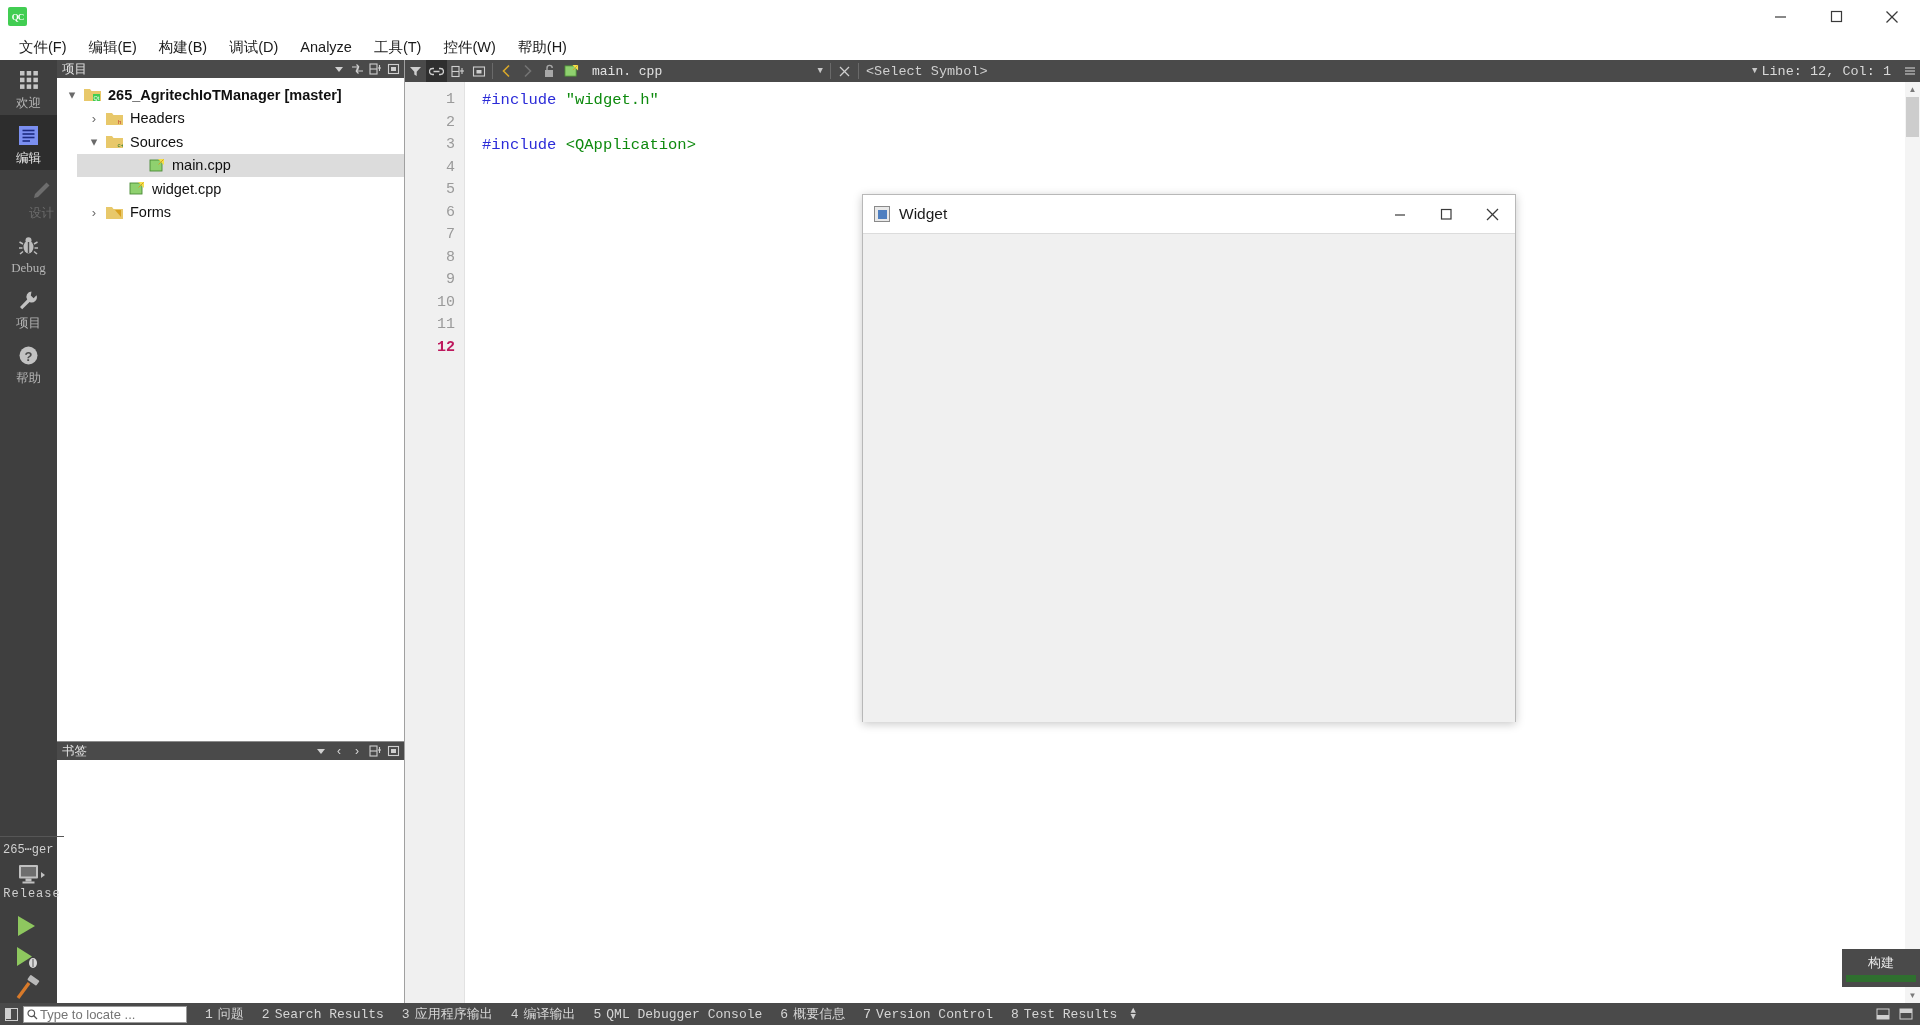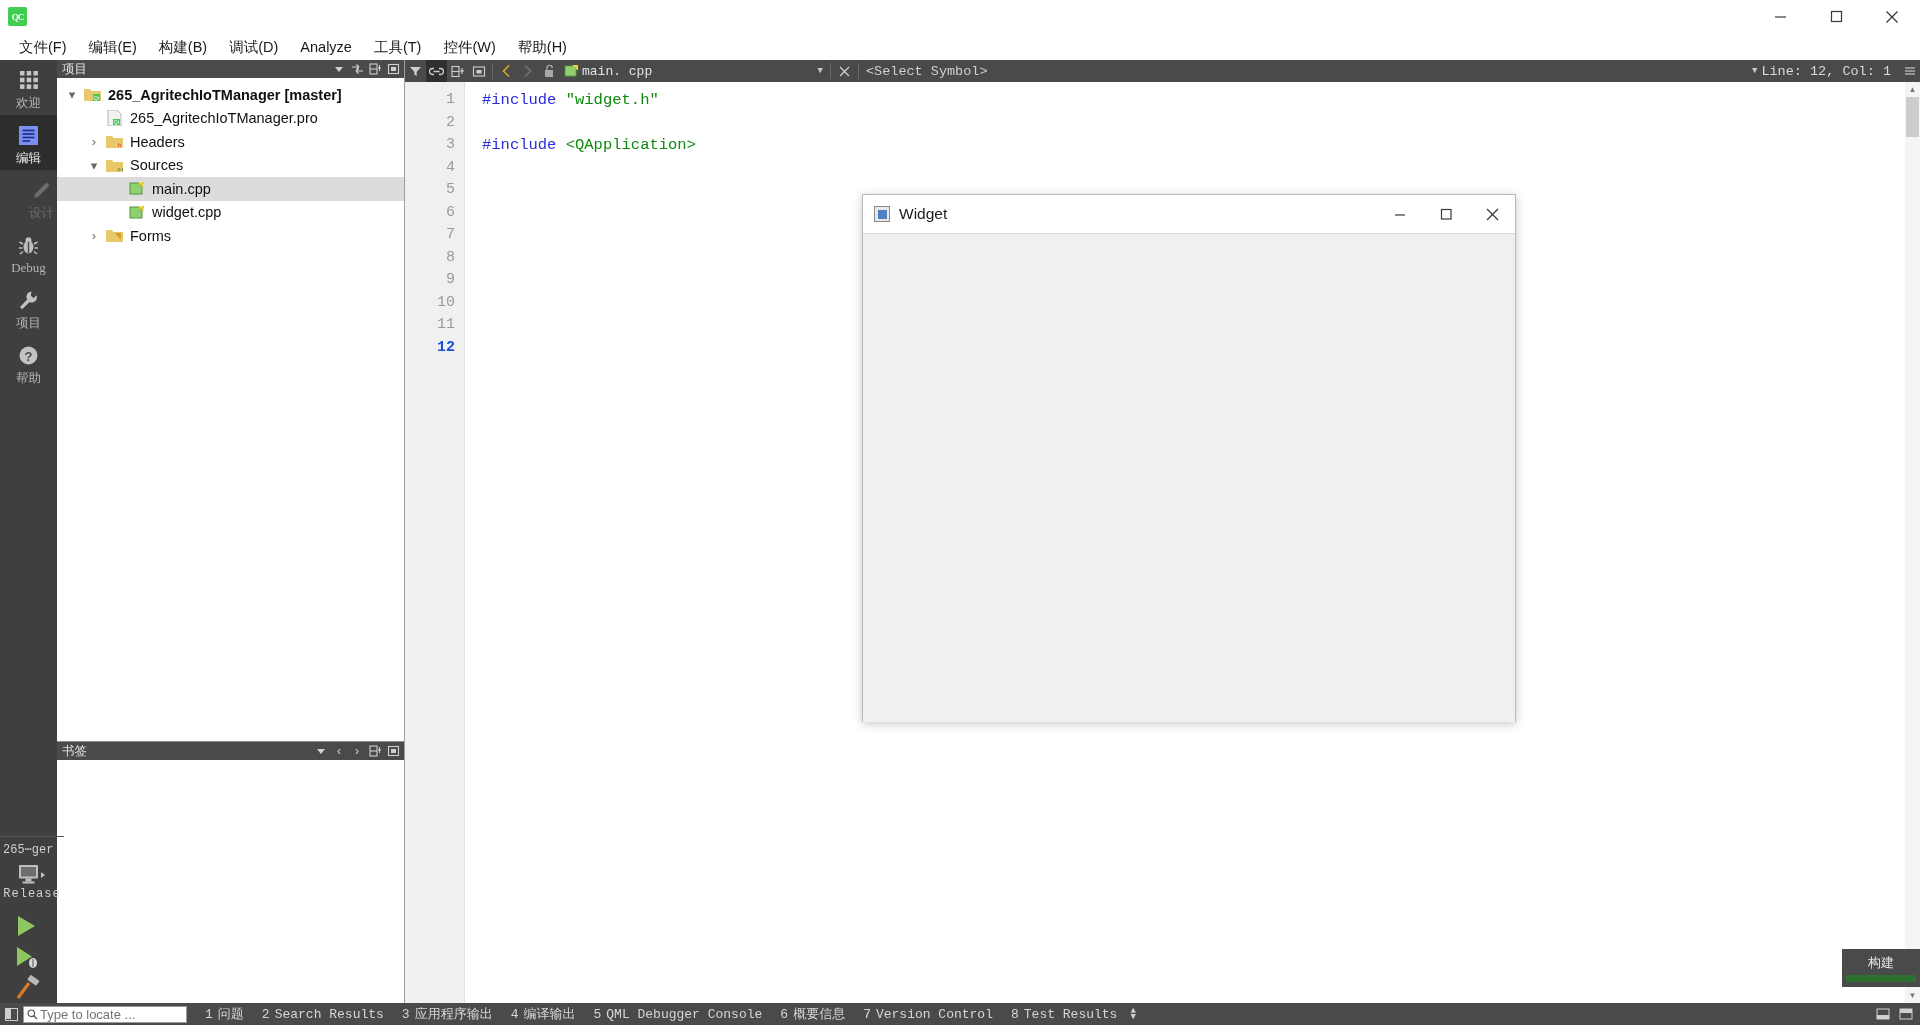--- a/index.html
+++ b/index.html
@@ -64,55 +64,55 @@
      border-right:1px solid #a0a0a0; background:#ffffff;}
   .pane-header { height:18px; background:#4a4a4a; display:flex; align-items:center;
      color:#e0e0e0; font-size:12.5px; padding-left:5px; }
   .pane-header .ph-title { flex:0 0 auto; font-family:"Liberation Sans",sans-serif;}
   .ph-tools { margin-left:auto; display:flex; align-items:center; gap:2px; padding-right:3px;}
   .ph-ico { width:16px; height:15px; display:flex; align-items:center; justify-content:center;
      color:#d8d8d8; }
   #tree { flex:1; background:#fff; padding-top:5px; overflow:hidden; }
   .trow { height:23.5px; display:flex; align-items:center; font-size:14.5px;
      color:#101010; padding-left:4px; white-space:nowrap; }
-  .trow.sel { background:#dcdcdc; }
+  .trow.sel { background:#dcdcdc;margin-left:20px; }
   .tw { width:22px; display:flex; align-items:center; justify-content:center; flex:none; }
   .chev { color:#6a6a6a; font-size:13px; }
   .ticon { width:19px; height:17px; margin-right:6px; flex:none; display:flex;
      align-items:center; justify-content:center;}
   .tlabel.bold { font-weight:bold; }
   #bookmarks-pane { height:262px; display:flex; flex-direction:column;
      border-top:1px solid #8c8c8c;}
   #bookmarks-body { flex:1; background:#fff; }
 
   
   #editorarea { flex:1; display:flex; flex-direction:column; position:relative;
      background:#fff; min-width:0; }
   #ed-toolbar { height:22px; background:#4a4a4a; display:flex; align-items:center;
      color:#dcdcdc; font-size:12.5px; font-family:"Liberation Mono",monospace; }
   .tb-ico { width:21px; height:22px; display:flex; align-items:center; justify-content:center;
      color:#cfcfcf;}
   .tb-sep { width:1px; height:16px; background:#6a6a6a; margin:0 3px; }
-  #ed-filename { display:flex; align-items:center; gap:3px; padding:0 5px; }
+  #ed-filename { display:flex; align-items:center; gap:13px; padding:0 5px; }
   #ed-fname-text { font-family:"Liberation Mono",monospace; font-size:13px; color:#e2e2e2;}
   #ed-file-combo { flex:0 0 268px; display:flex; align-items:center; }
   .combo-arrow { margin-left:auto; color:#c8c8c8; font-size:9px; padding-right:4px;}
   #sym-combo { flex:1 1 auto; display:flex; align-items:center; min-width:0;}
   #sym-text { font-family:"Liberation Mono",monospace; font-size:13.5px; color:#cfcfcf;
      padding-left:4px;}
   #linecol { font-family:"Liberation Mono",monospace; font-size:13.5px; color:#d8d8d8;
      padding-right:8px; white-space:nowrap;}
 
   #code { flex:1; display:flex; position:relative; overflow:hidden; background:#fff;}
   #gutter { width:60px; flex:none; background:#f0f0f0; padding-top:7px;
      border-right:1px solid #e2e2e2;}
   .lnum { height:22.5px; text-align:right; padding-right:9px;
      font-family:"Liberation Mono",monospace; font-size:15px; color:#9a9a9a;
      line-height:22.5px;}
-  .lnum.cur { color:#1d4ed8; font-weight:bold; }
+  .lnum.cur { color:#be185d; font-weight:bold; }
   #codetext { flex:1; padding-top:7px; padding-left:17px; }
   .cline { height:22.5px; line-height:22.5px; font-family:"Liberation Mono",monospace;
      font-size:15.5px; white-space:pre; }
   .kw-pre { color:#2b2bd8; }
   .str { color:#0e8a0e; }
   .inc-angle { color:#0e8a0e; }
 
   #scroll-v { position:absolute; right:0; top:0; width:15px; bottom:0; background:#f4f4f4;}
   #scroll-thumb { position:absolute; top:0; left:1px; width:13px; height:40px; background:#cdcdcd;}
   .sb-arrow { position:absolute; left:0; width:15px; height:15px; display:flex;
@@ -363,31 +363,20 @@
         <div class="ticon">
           <svg width="17" height="15" viewBox="0 0 17 15">
               <path d="M0 2 h6 l1.5 2 H17 v10 H0 Z" fill="#e8c86a"></path>
               <rect x="9" y="7" width="7" height="7" fill="#41cd52"></rect>
               <text x="12.5" y="13" font-size="5.5" text-anchor="middle" fill="#fff" font-family="Liberation Sans, sans-serif">Qt</text>
             </svg>
         </div>
         <div class="tlabel bold">265_AgritechIoTManager [master]</div>
       </div>
 
-      <div class="trow" style="padding-left:26px;">
-        <div class="tw"></div>
-        <div class="ticon">
-          <svg width="15" height="16" viewBox="0 0 15 16">
-              <path d="M1 0 h9 l4 4 v12 H1 Z" fill="#f1f1f1" stroke="#b0b0b0" stroke-width="0.9"></path>
-              <rect x="6" y="9" width="7" height="6" fill="#41cd52"></rect>
-              <text x="9.5" y="14" font-size="5" text-anchor="middle" fill="#fff" font-family="Liberation Sans, sans-serif">Qt</text>
-            </svg>
-        </div>
-        <div class="tlabel">265_AgritechIoTManager.pro</div>
-      </div>
 
       <div class="trow" style="padding-left:26px;">
         <div class="tw">
             <span class="chev">›</span>
           </div>
         <div class="ticon">
           <svg width="17" height="15" viewBox="0 0 17 15">
               <path d="M0 2 h6 l1.5 2 H17 v10 H0 Z" fill="#e8c86a"></path>
               <text x="12" y="13" font-size="6" fill="#c0392b" font-family="Liberation Sans, sans-serif">h</text>
             </svg>

